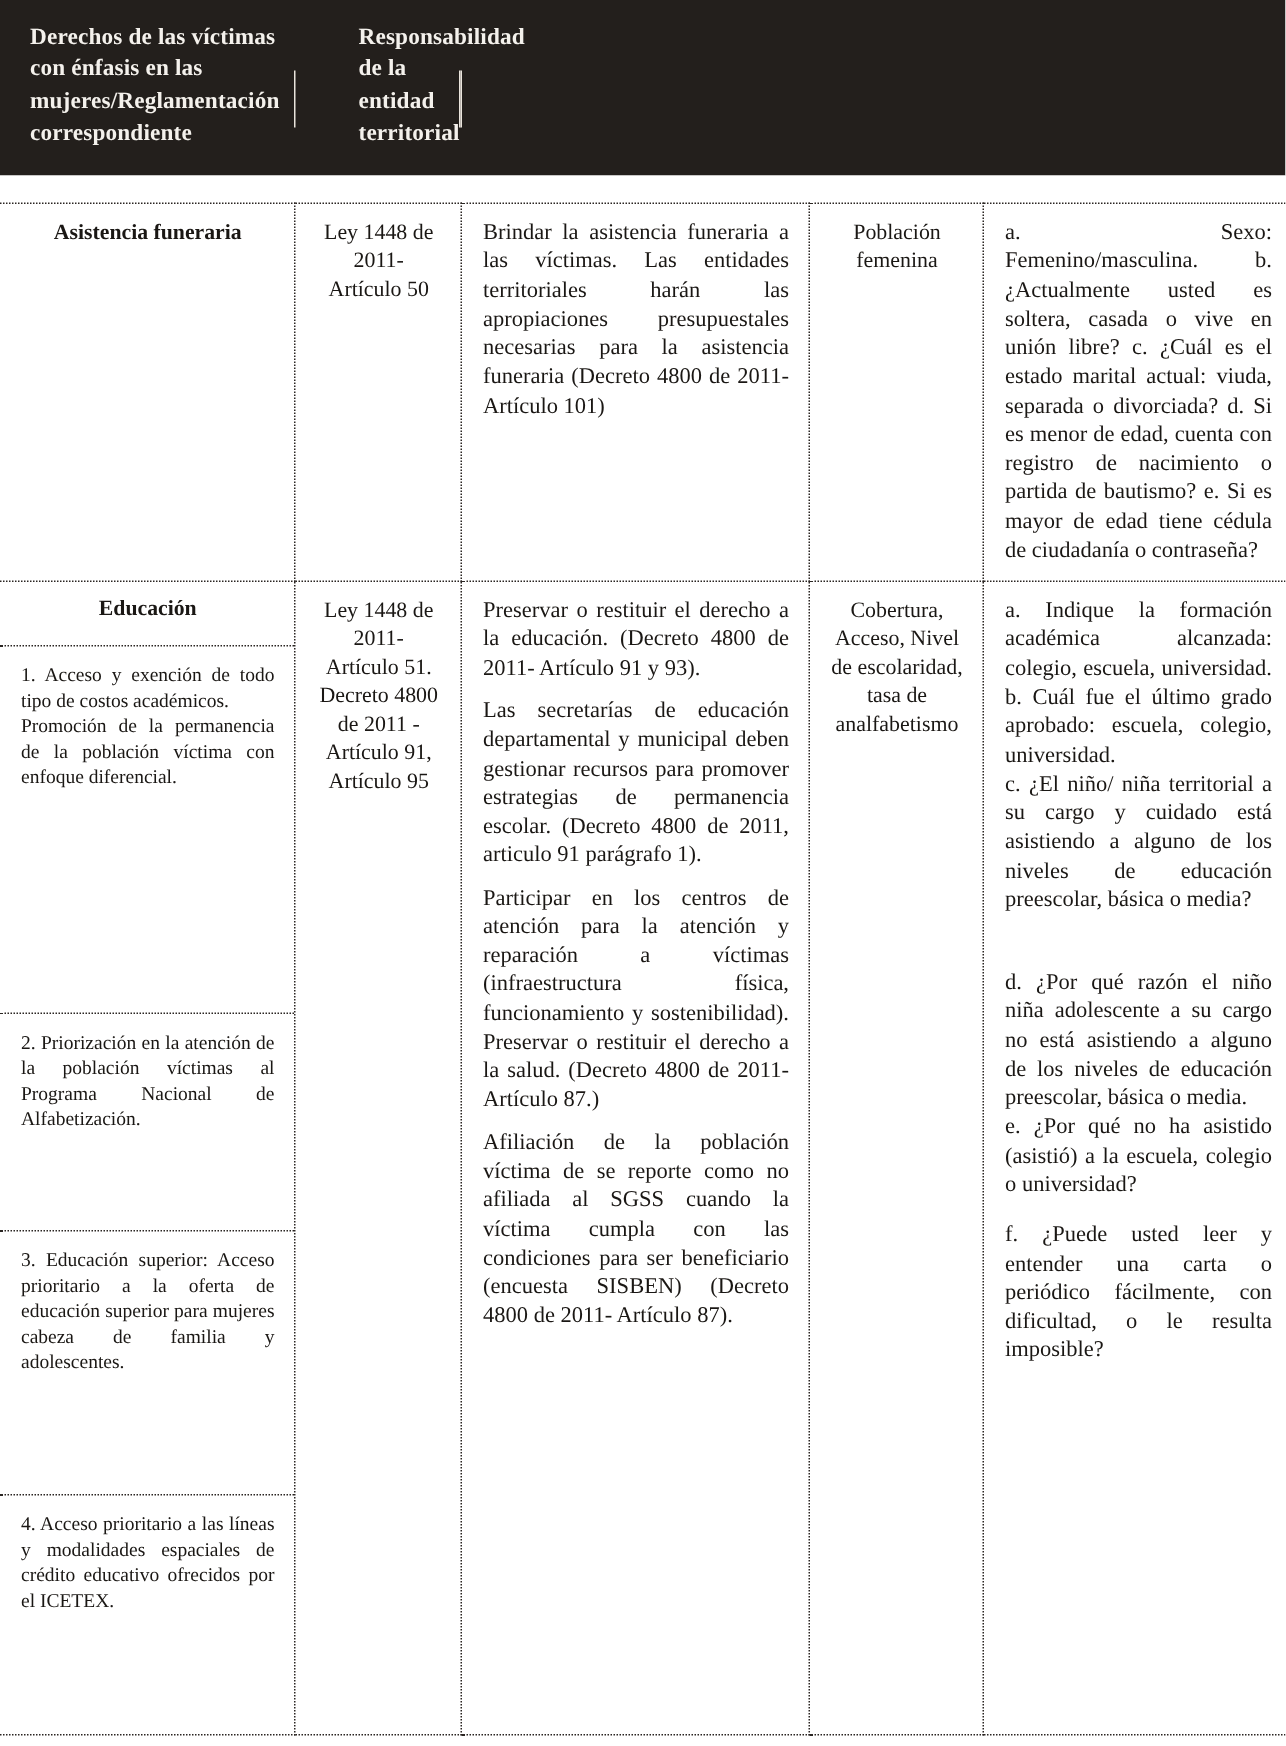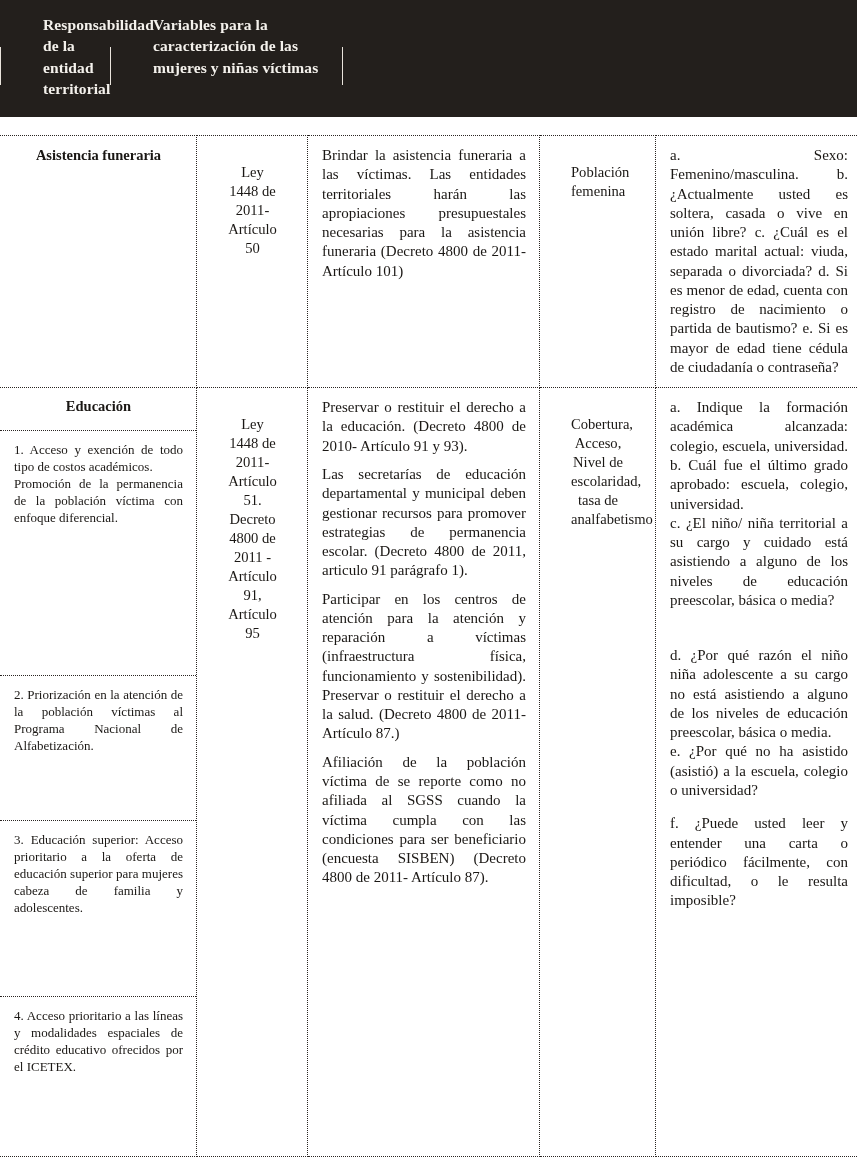--- a/index.html
+++ b/index.html
@@ -86,49 +86,49 @@
     hyphens: none;
   }
   .body-txt p { margin: 0 0 9px 0; }
   .body-txt p:last-child { margin-bottom: 0; }
   .nojust { text-align: left; }
   .ctr {
     font-size: 14.6px;
     line-height: 1.30;
     text-align: center;
   }
-  .ctr p { margin: 17px; }
+  .ctr p { margin: 0; }
 
   
   .subcell {
     box-sizing: border-box;
     border-bottom: 1px dotted #2a2522;
     padding: 11px 13px 11px 14px;
   }
   .subcell:last-child { border-bottom: none; }
   .subcell .body-txt { font-size: 13px; line-height: 1.30; }
 
   .sc-h1 { height: 43px; padding-top: 9px; padding-bottom: 6px; }
   .sc-h2 { height: 245px; }
   .sc-h3 { height: 145px; }
   .sc-h4 { height: 176px; }
   .sc-h5 { height: 159px; }
 </style>
 </head>
 <body>
 
 <div class="header-band">
+  <div class="hcol hc1">
+    <span class="hcol-inner">Derechos de las víctimas con énfasis en las mujeres/Reglamentación correspondiente</span>
+  </div>
   <div class="hsep"></div>
   <div class="hcol hc2">
     <span class="hcol-inner">Responsabilidad de la entidad territorial</span>
   </div>
   <div class="hsep"></div>
-  <div class="hcol hc3">
-    <span class="hcol-inner">Variables para la caracterización de las mujeres y niñas víctimas</span>
-  </div>
   <div class="hsep"></div>
 </div>
 
 <div class="band-gap"></div>
 
 <table class="tbl">
 
   <tbody>
       <tr class="toprule botrule">
     <td class="c1">
@@ -187,21 +187,21 @@
     </td>
 
     <td class="c2">
       <div class="pad ctr">
         <p>Ley 1448 de 2011- Artículo 51. Decreto 4800 de 2011 - Artículo 91, Artículo 95</p>
       </div>
     </td>
 
     <td class="c3">
       <div class="pad body-txt">
-        <p>Preservar o restituir el derecho a la educación. (Decreto 4800 de 2010- Artículo 91 y 93).</p>
+        <p>Preservar o restituir el derecho a la educación. (Decreto 4800 de 2011- Artículo 91 y 93).</p>
         <p>Las secretarías de educación departamental y municipal deben gestionar recursos para promover estrategias de permanencia escolar. (Decreto 4800 de 2011, articulo 91 parágrafo 1).</p>
         <p>Participar en los centros de atención para la atención y reparación a víctimas (infraestructura física, funcionamiento y sostenibilidad). Preservar o restituir el derecho a la salud. (Decreto 4800 de 2011- Artículo 87.)</p>
         <p>Afiliación de la población víctima de se reporte como no afiliada al SGSS cuando la víctima cumpla con las condiciones para ser beneficiario (encuesta SISBEN) (Decreto 4800 de 2011- Artículo 87).</p>
       </div>
     </td>
 
     <td class="c4">
       <div class="pad ctr">
         <p>Cobertura, Acceso, Nivel de escolaridad, tasa de analfabetismo</p>
       </div>

